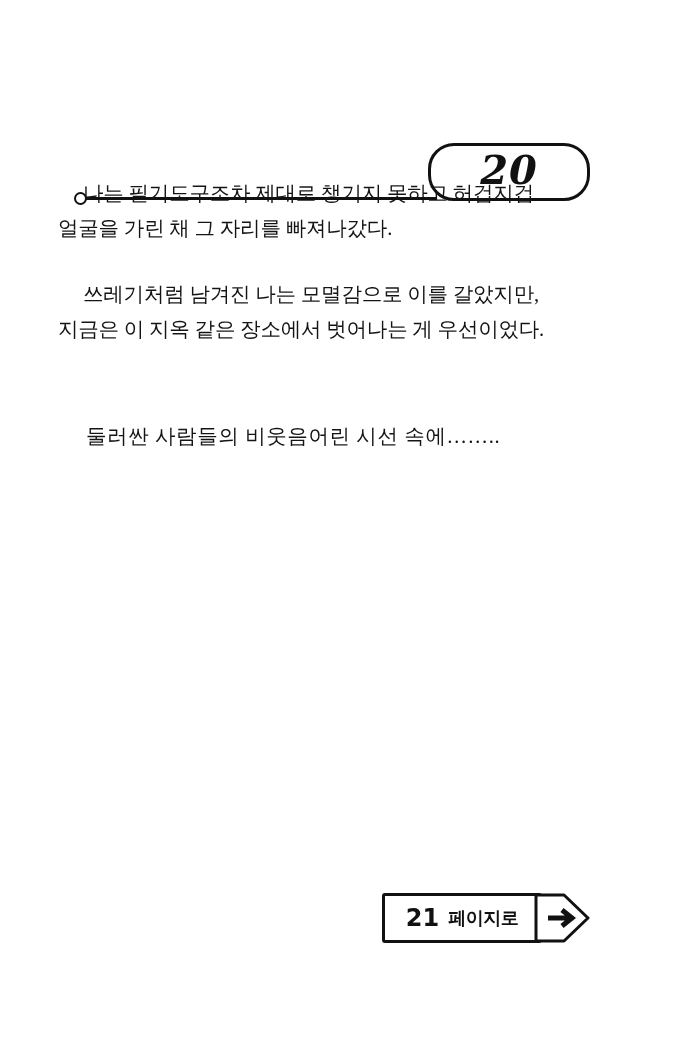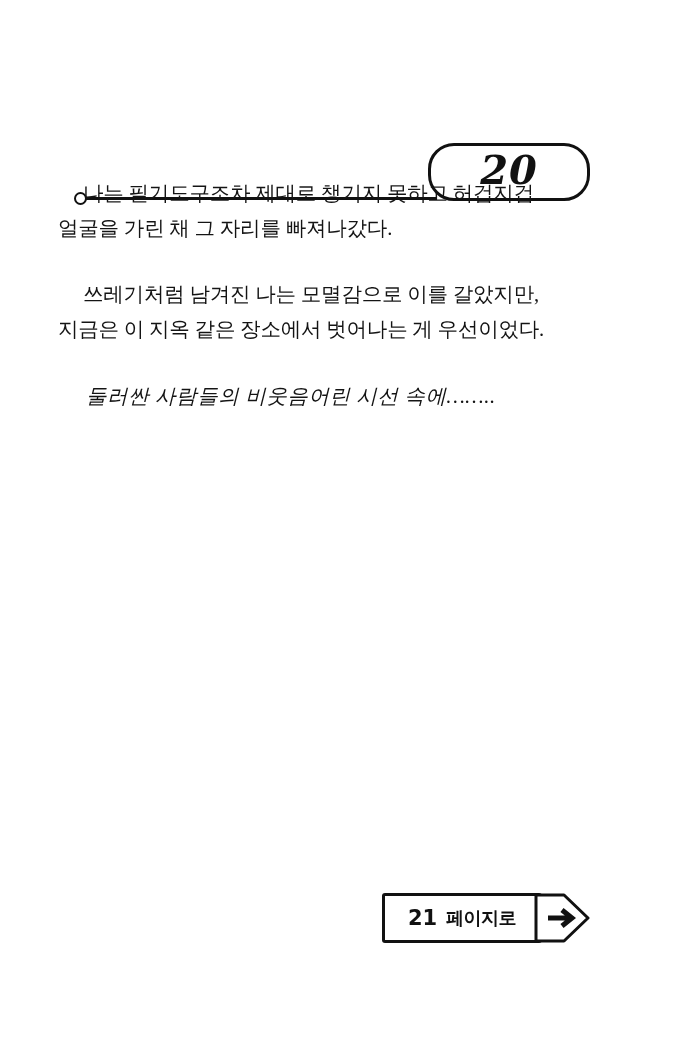--- a/index.html
+++ b/index.html
@@ -82,23 +82,22 @@
     text-indent: 25px;
     margin: 0 0 30px 0;
     word-break: keep-all;
     color: #141414;
   }
   .para.spaced-top {
     margin-top: 28px;
   }
   .para.wide {
     letter-spacing: 0.6px;
-    margin-top: 32px;
+    margin-top: 72px;
     text-indent: 28px;
-    font-style: italic;
   }
 
   
   .next-page {
     position: absolute;
     left: 382px;
     top: 893px;
     width: 208px;
     height: 50px;
   }
@@ -113,21 +112,21 @@
     box-sizing: border-box;
     display: flex;
     align-items: center;
     justify-content: center;
     gap: 9px;
     border-radius: 3px;
   }
   .next-page .pg {
     font-family: "DejaVu Sans", sans-serif;
     font-weight: bold;
-    font-size: 21px;
+    font-size: 24px;
     color: #111;
   }
   .next-page .txt {
     font-family: Liberation Mono, monospace;
     font-weight: bold;
     font-size: 18px;
     color: #111;
     letter-spacing: -0.5px;
   }
   .next-page .arrow-wrap {

